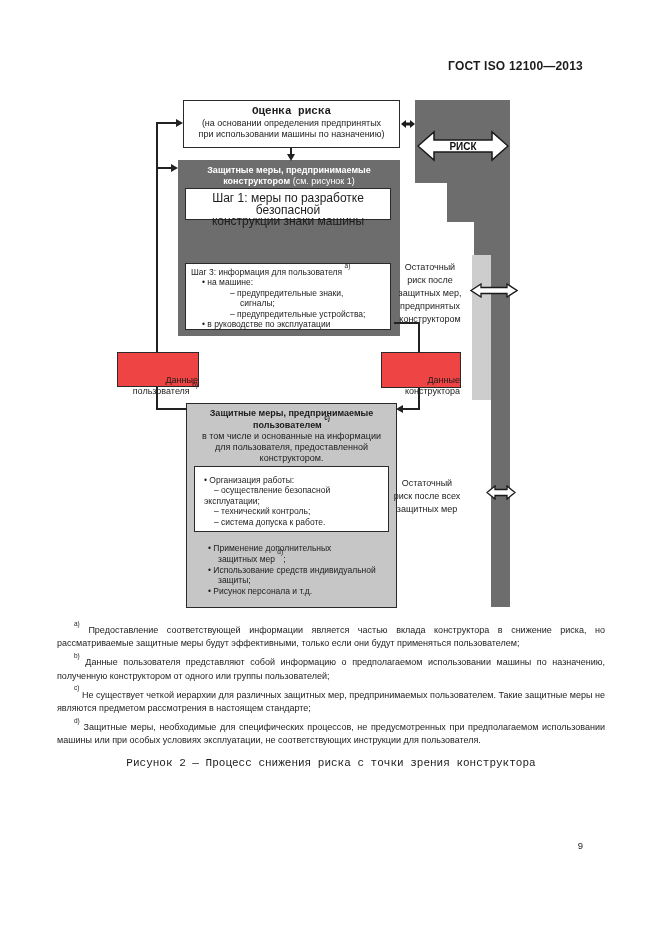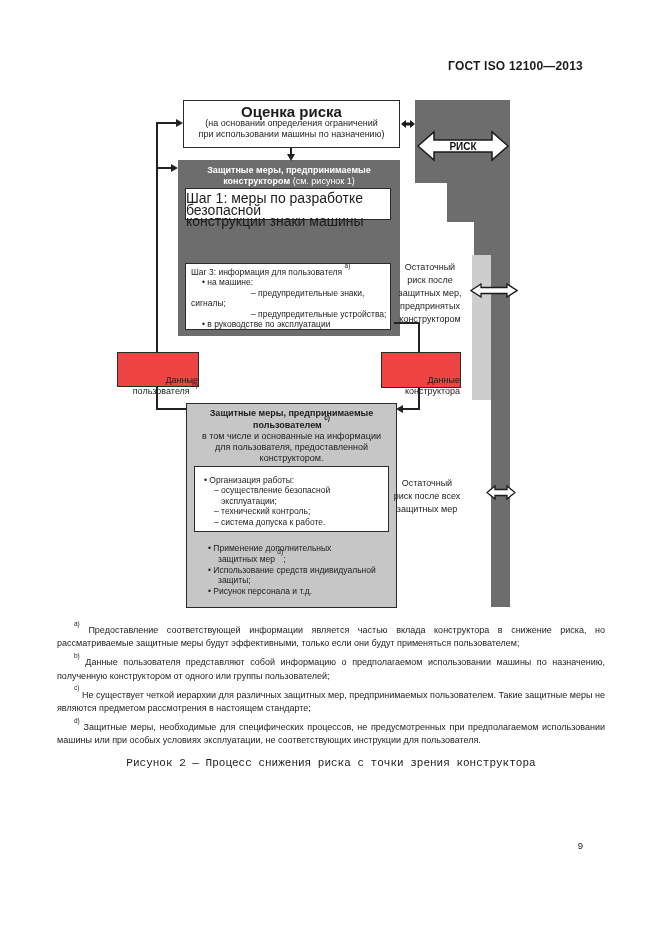--- a/index.html
+++ b/index.html
@@ -10,44 +10,44 @@
     overflow:hidden;
   }
   .abs { position:absolute; }
 
   .doc-header { top:59px; right:78px; font-size:12px; font-weight:bold; letter-spacing:0.2px; }
   .page-num { top:840px; right:78px; font-size:9.5px; }
 
   
   .wbox { background:#fff; border:1.5px solid #2a2a2a; text-align:center; }
   .box-assessment { left:183px; top:100px; width:217px; height:48px; padding-top:4px; font-size:9px; line-height:11px; }
-  .box-assessment .ttl { font-weight:bold; font-size:15px; line-height:13px; }
+  .box-assessment .ttl { font-weight:bold; font-size:11px; line-height:13px;font-family:Liberation Mono, monospace; }
 
   .designer-box { left:178px; top:160px; width:222px; height:176px; background:#6d6d6d; }
   .designer-box .hdr { padding-top:5px; text-align:center; color:#fff; font-size:9px; line-height:11px; font-weight:bold; }
   .designer-box .hdr .note { font-weight:normal; }
-  .stepbox { position:absolute; left:7px; width:206px; background:#fff; border:1px solid #2a2a2a; text-align:left; font-size:14px; line-height:11.5px; }
+  .stepbox { position:absolute; left:7px; width:206px; background:#fff; border:1px solid #2a2a2a; text-align:center; font-size:12px; line-height:11.5px; }
   .step1 { top:28px;  height:32px; padding-top:4px; }
   .step2 { top:65px;  height:32px; padding-top:4px; }
   .step3 { top:103px; height:67px; text-align:left; font-size:8.5px; line-height:10.4px; padding:3px 2px 0 5px; }
   .step3 .ind-a { margin-left:11px; }
-  .step3 .ind-b { margin-left:60px; }
-  .step3 .ind-c { }
+  .step3 .ind-b { margin-left:39px; }
+  .step3 .ind-c { margin-left:49px; }
 
   .databox { background:#ef4444; border:1.5px solid #2a2a2a; text-align:right; font-size:9px; line-height:11px; padding-top:22px; }
   .user-data     { left:117px; top:352px; width:82px; height:35px; }
   .designer-data { left:381px; top:352px; width:80px; height:36px; }
 
   .user-measures { left:186px; top:403px; width:211px; height:205px; background:#c6c6c6; border:1.5px solid #2a2a2a; }
   .user-measures .hdr { padding-top:4px; text-align:center; font-size:9px; line-height:11.5px; font-weight:bold; }
   .user-measures .sub { text-align:center; font-size:9px; line-height:11px; }
   .org-box { position:absolute; left:7px; top:62px; width:195px; height:66px; background:#fff; border:1px solid #2a2a2a;
              font-size:8.5px; line-height:10.4px; padding:8px 2px 0 9px; text-align:left; }
   .org-box .ind-b { margin-left:10px; }
-  .org-box .ind-c { margin-left:17px; }
+  .org-box .ind-c { }
   .extras { position:absolute; left:21px; top:139px; width:198px; font-size:8.5px; line-height:10.8px; text-align:left; }
   .extras .cont { margin-left:10px; }
 
   sup.s { font-size:6.5px; position:relative; top:-3.5px; line-height:0; }
 
   
   .dark  { background:#6d6d6d; }
   .rs1 { left:415px; top:100px; width:95px; height:83px; }
   .rs2 { left:447px; top:183px; width:63px; height:39px; }
   .rs3 { left:474px; top:222px; width:36px; height:33px; }
@@ -74,21 +74,21 @@
 </style>
 </head>
 <body>
 
 <div class="page">
 
   <div class="abs doc-header">ГОСТ ISO 12100—2013</div>
 
   <div class="abs wbox box-assessment">
     <div class="ttl">Оценка риска</div>
-    <div>(на основании определения ограничений</div>
+    <div>(на основании определения предпринятых</div>
     <div>при использовании машины по назначению)</div>
   </div>
 
   <div class="abs designer-box">
     <div class="hdr">
       <div>Защитные меры, предпринимаемые</div>
       <div><span>конструктором</span><span class="note"> (см. рисунок 1)</span></div>
     </div>
     <div class="stepbox step1">
       <div>Шаг 1: меры по разработке безопасной</div>

